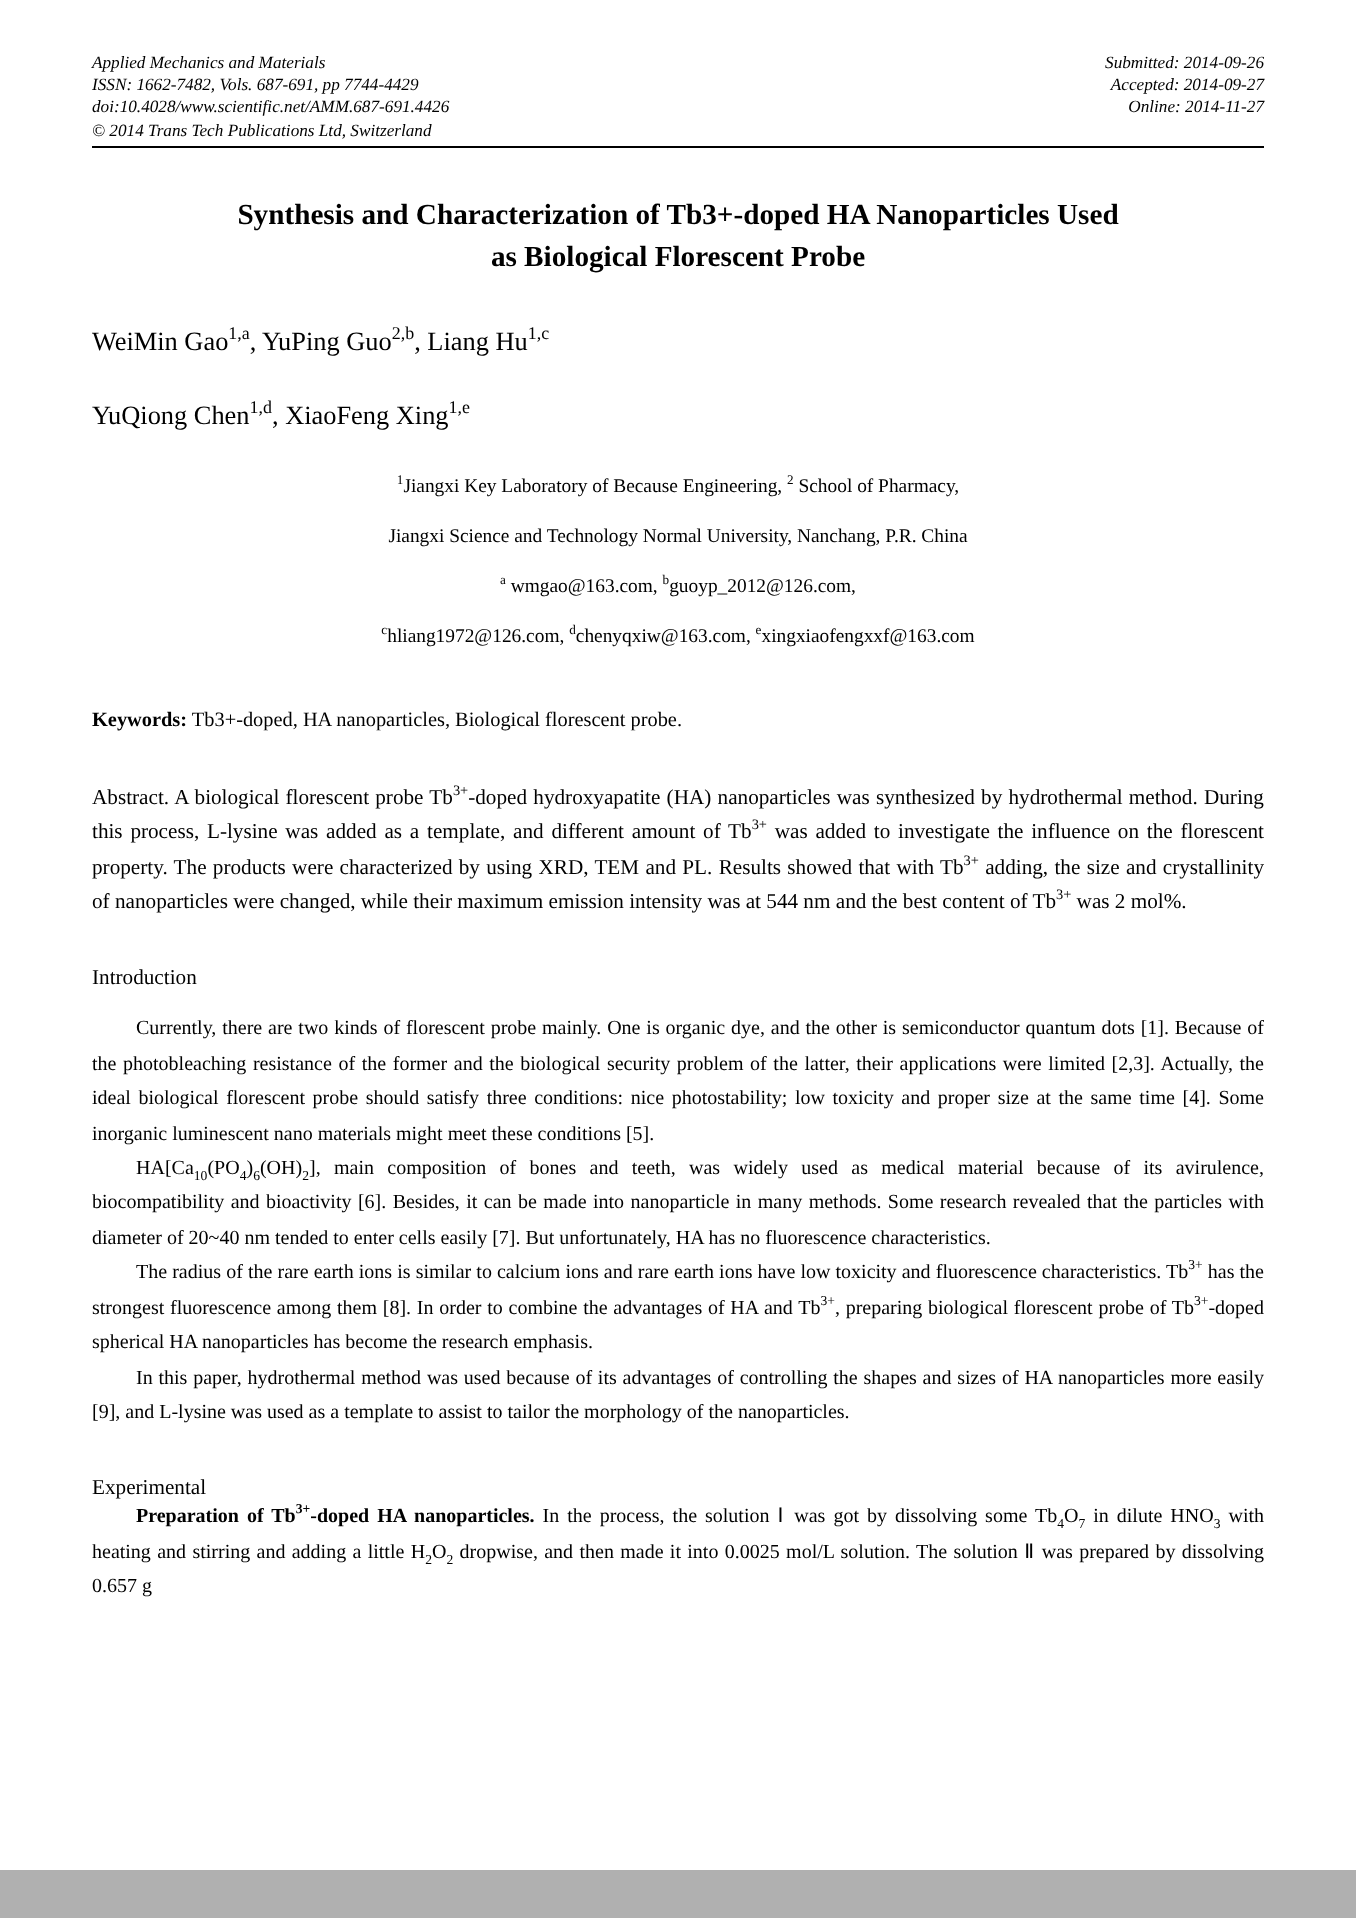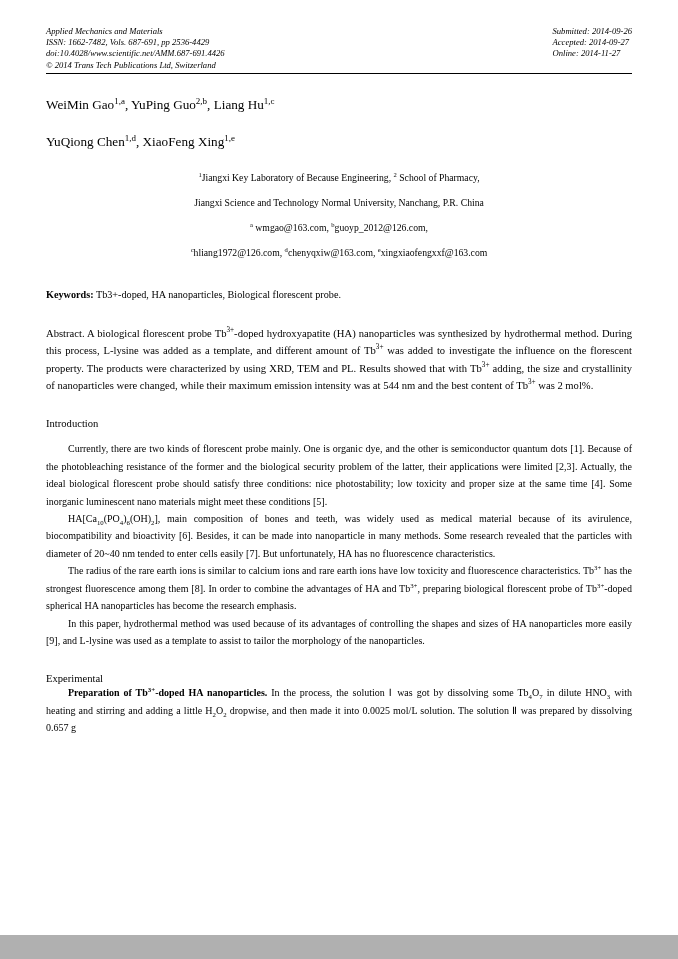--- a/index.html
+++ b/index.html
@@ -21,21 +21,21 @@
   }
   
   .header {
     display: flex;
     justify-content: space-between;
     font-style: italic;
     font-size: 8.6px;
     line-height: 11.2px;
   }
   .header .left { text-align: left; }
-  .header .right { }
+  .header .right { text-align: right; }
   .header-rule {
     border-bottom: 1px solid #000;
     margin-top: 2px;
     margin-bottom: 0px;
   }
   
   .title {
     text-align: center;
     font-weight: bold;
     font-size: 14.6px;
@@ -96,32 +96,36 @@
   .exp-para b { font-weight: bold; }
 </style>
 </head>
 <body>
 
 <div class="page">
 
   <div class="header">
     <div class="left">
       <div>Applied Mechanics and Materials</div>
-      <div>ISSN: 1662-7482, Vols. 687-691, pp 2536-4429</div>
+      <div>ISSN: 1662-7482, Vols. 687-691, pp 7744-4429</div>
       <div>doi:10.4028/www.scientific.net/AMM.687-691.4426</div>
       <div>© 2014 Trans Tech Publications Ltd, Switzerland</div>
     </div>
     <div class="right">
       <div>Submitted: 2014-09-26</div>
       <div>Accepted: 2014-09-27</div>
       <div>Online: 2014-11-27</div>
     </div>
   </div>
   <div class="header-rule"></div>
 
+  <div class="title">
+    <div>Synthesis and Characterization of Tb3+-doped HA Nanoparticles Used</div>
+    <div>as Biological Florescent Probe</div>
+  </div>
 
   <div class="authors">
     <div>
       <span>WeiMin Gao</span><sup>1,a</sup><span>, YuPing Guo</span><sup>2,b</sup><span>, Liang Hu</span><sup>1,c</sup>
     </div>
     <div class="line2">
       <span>YuQiong Chen</span><sup>1,d</sup><span>, XiaoFeng Xing</span><sup>1,e</sup>
     </div>
   </div>
 

